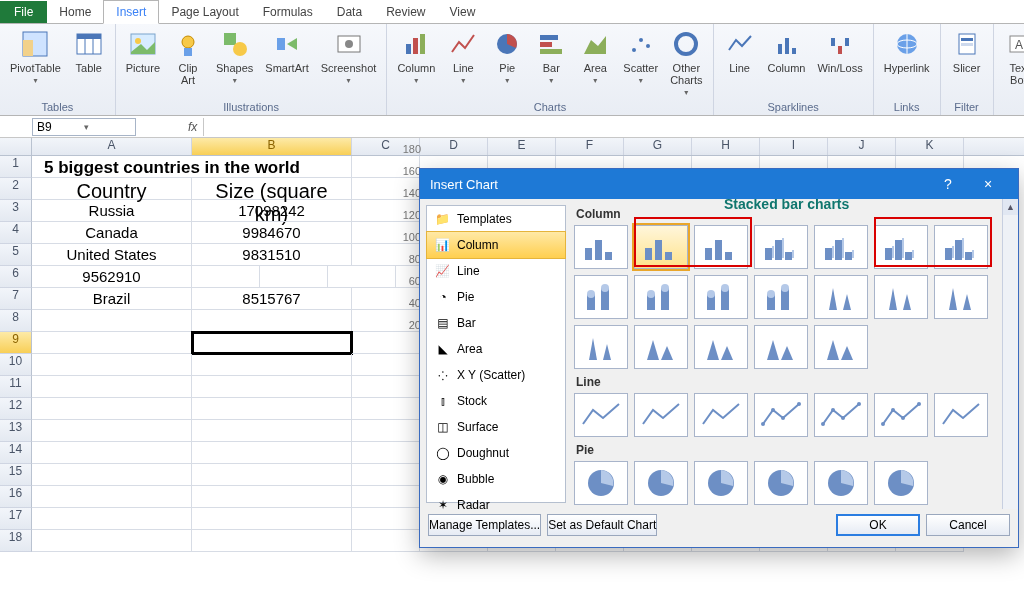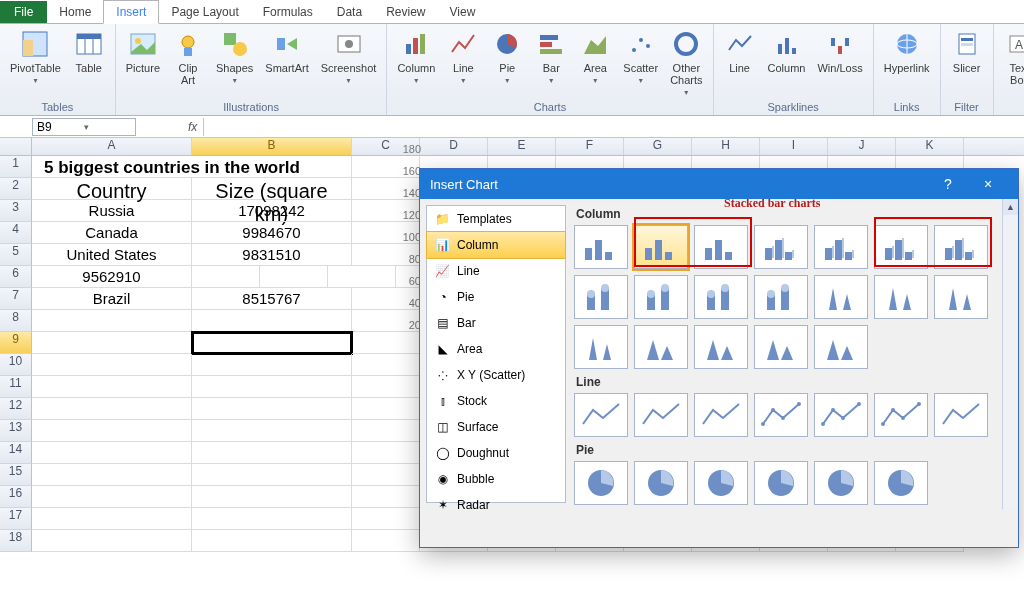--- a/index.html
+++ b/index.html
@@ -59,21 +59,21 @@
   .cat .cico { width: 16px; height: 16px; display: flex; align-items: center; justify-content: center; }
   .cat.sel { background: linear-gradient(#ffe9a6,#ffcf4f); outline: 1px solid #e5b43b; }
   .gallery { flex: 1; padding: 6px 6px 6px 2px; overflow: hidden; position: relative; }
   .gallery .scroll { position: absolute; right: 0; top: 0; width: 16px; height: 100%; background: #eef1f6; border-left:1px solid #c7cfe0;}
   .gallery .scroll .arrow { height:16px; display:flex; align-items:center; justify-content:center; font-size:9px; color:#556; background:#e1e7f2;}
   .sec-title { font-weight: bold; font-size: 12px; margin: 2px 0 4px 2px; color: #333; }
   .thumbs { display: flex; gap: 6px; margin-bottom: 6px; }
   .thumb { width: 54px; height: 44px; border: 1px solid #a8b4ca; background: #fff; display: flex; align-items: center; justify-content: center; cursor: pointer; position: relative; }
   .thumb.sel { background: linear-gradient(#fff6db,#ffe28a); outline: 2px solid #e9a62a; }
   .marker { position: absolute; border: 2px solid #d90000; pointer-events: none; }
-  .redtext { position: absolute; color: #b91c1c; font-weight: bold; font-size: 12px; font-family: Liberation Serif, serif; }
+  .redtext { position: absolute; color: #0f766e; font-weight: bold; font-size: 14px; }
   .dlgbtns { height: 32px; display: flex; align-items: center; padding: 0 8px; gap: 6px; background: #f0f0f0; }
   .dlgbtns .spacer { flex: 1; }
   .dlgbtn { min-width: 84px; height: 22px; border: 1px solid #9aa7bd; background: linear-gradient(#fff,#e6ebf4); font-size: 12px; cursor: pointer; }
   .dlgbtn.default { border: 2px solid #2b7de1; }
 
   svg { display: block; }
 </style>
 </head>
 <body>
 
@@ -913,13 +913,20 @@
         </div>
       <div class="scroll">
           <div class="arrow">▲</div>
         </div>
 
       <span class="redtext" style="left:152px; top:-3px;">Stacked bar charts</span>
       <div class="marker" style="left:62px; top:18px; width:118px; height:50px;"></div>
       <div class="marker" style="left:302px; top:18px; width:118px; height:50px;"></div>
     </div>
   </div>
+  <div class="dlgbtns">
+    <button class="dlgbtn">Manage Templates...</button>
+    <button class="dlgbtn">Set as Default Chart</button>
+    <span class="spacer"></span>
+    <button class="dlgbtn default">OK</button>
+    <button class="dlgbtn">Cancel</button>
+  </div>
 </div>
 
 </body></html>

